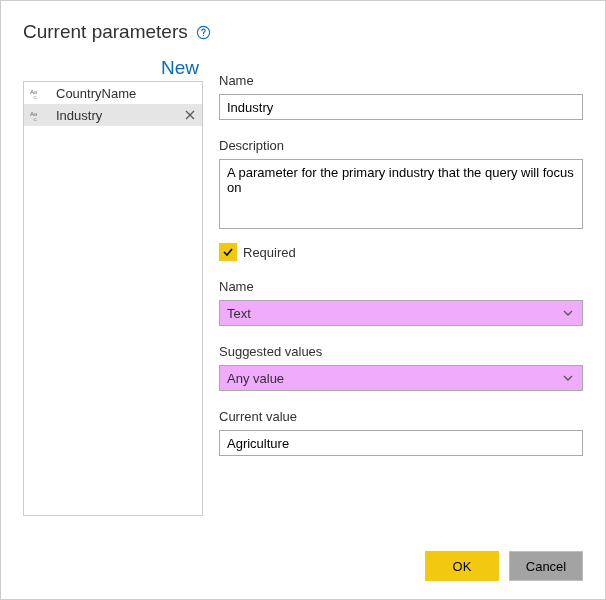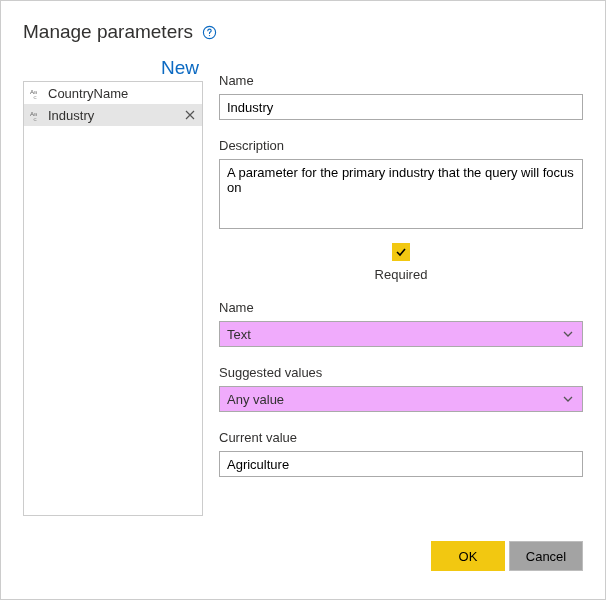--- a/index.html
+++ b/index.html
@@ -52,21 +52,21 @@
   }
   .param-list {
     border: 1px solid #ccc;
     height: 435px;
     overflow: auto;
     background: #fff;
   }
   .param-item {
     display: flex;
     align-items: center;
-    gap: 4px;
+    gap: 12px;
     padding: 3px 4px;
     font-size: 13px;
     cursor: pointer;
     position: relative;
   }
   .param-item.selected {
     background: #e5e5e5;
   }
   .param-icon {
     width: 16px; height: 16px;
@@ -107,21 +107,20 @@
     font-size: 13px;
     font-family: inherit;
     resize: none;
     outline: none;
   }
   .req-row {
     display: flex;
     align-items: center;
     gap: 6px;
     margin-top: 10px;
-    flex-direction: column;
   }
   .chk {
     width: 18px; height: 18px;
     background: #f2c811;
     display: inline-flex; align-items: center; justify-content: center;
   }
   .select {
     width: 100%;
     height: 26px;
     border: 1px solid #aaa;
@@ -133,23 +132,23 @@
     cursor: pointer;
     background: #f0abfc;
   }
   .select .chevron {
     width: 14px; height: 14px;
     display: inline-flex; align-items: center; justify-content: center;
   }
   .footer {
     position: absolute;
     right: 22px;
-    bottom: 28px;
-    display: flex;
-    gap: 4px;
+    bottom: 18px;
+    display: flex;
+    gap: 10px;
   }
   .btn {
     min-width: 74px;
     height: 30px;
     border: 1px solid #bdbdbd;
     background: #a3a3a3;
     font-size: 13px;
     font-family: inherit;
     cursor: pointer;
     padding: 0 14px;
@@ -160,21 +159,21 @@
     color: #000;
   }
   .mt { margin-top: 14px; }
 </style>
 </head>
 <body>
 
 <div class="dialog">
 
   <div class="header">
-    <span class="title">Manage parameters</span>
+    <span class="title">Current parameters</span>
     <span class="help-icon">
       <svg width="15" height="15" viewBox="0 0 16 16">
           <circle cx="8" cy="8" r="6.5" fill="none" stroke="#0c6ac2" stroke-width="1.2"></circle>
           <path d="M6.2 6.1c0-1 .8-1.7 1.8-1.7s1.8.7 1.8 1.6c0 .7-.4 1.1-1 1.5-.5.4-.8.7-.8 1.3v.3" fill="none" stroke="#0c6ac2" stroke-width="1.2" stroke-linecap="round"></path>
           <circle cx="8" cy="11.3" r="0.75" fill="#0c6ac2"></circle>
         </svg>
     </span>
   </div>
 
   <div class="content">

